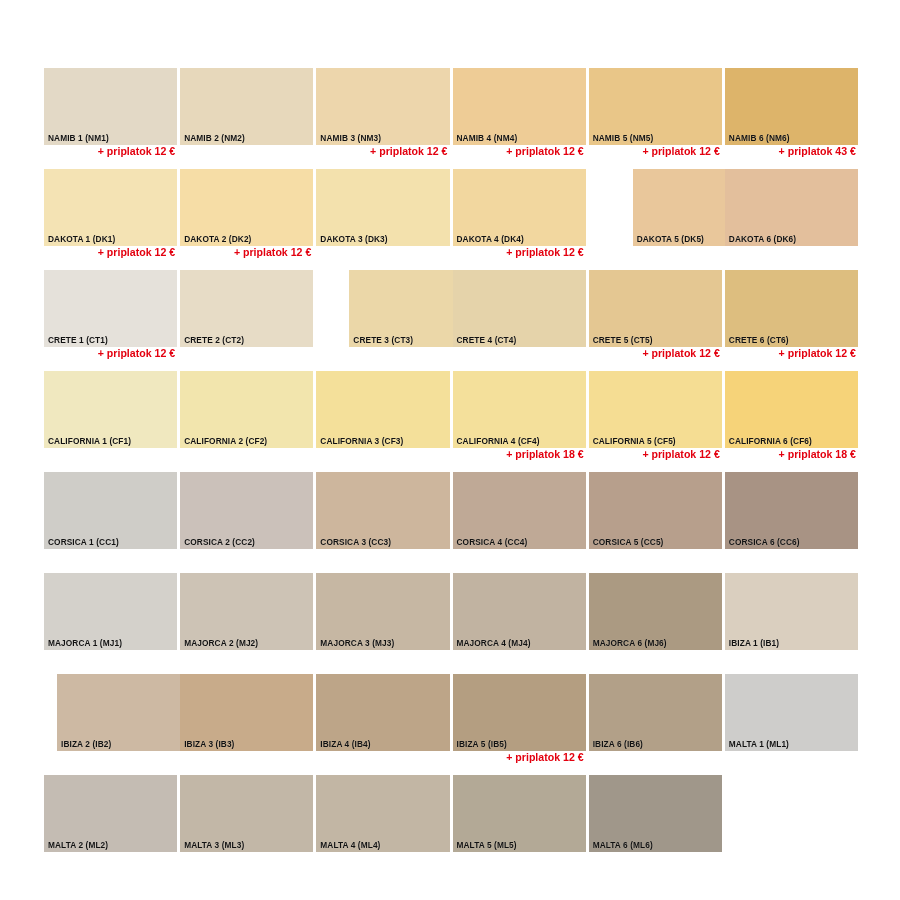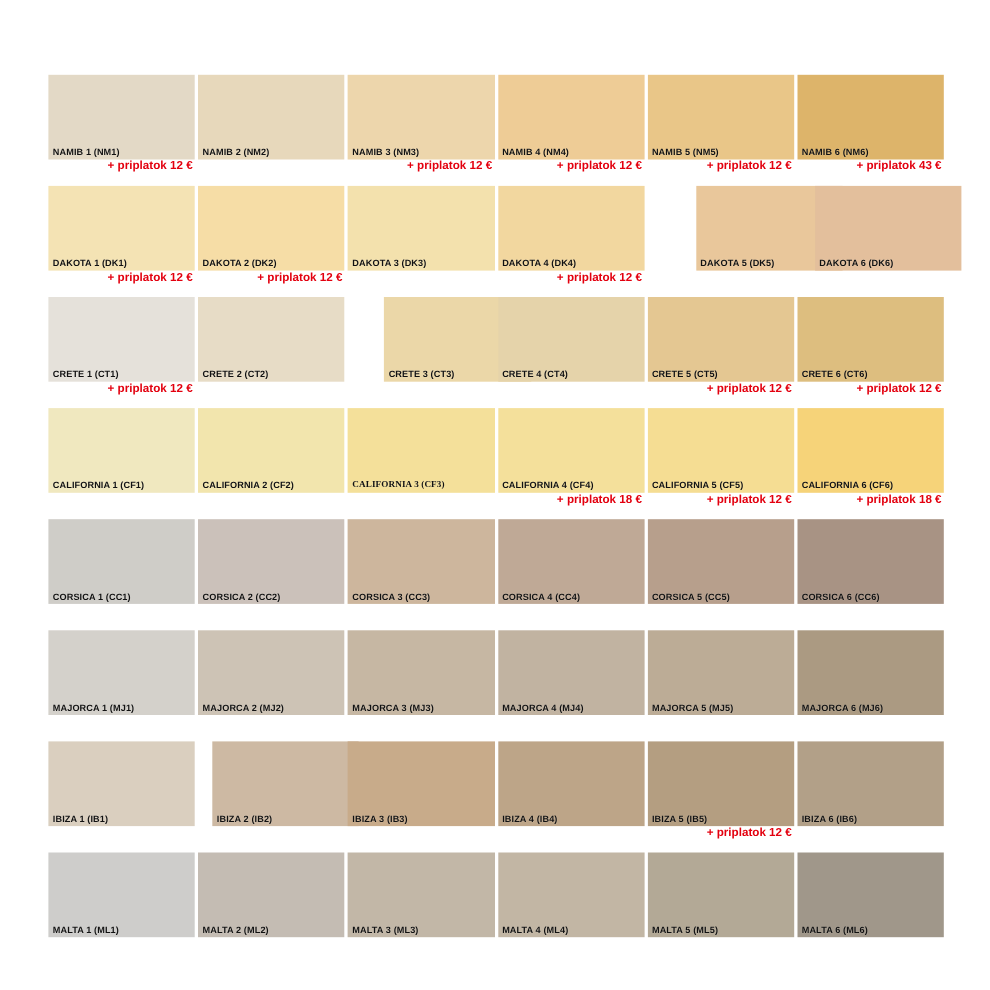--- a/index.html
+++ b/index.html
@@ -122,21 +122,21 @@
         <div class="swatch-label">DAKOTA 4 (DK4)</div>
       </div>
       <div class="swatch-surcharge">+ priplatok 12 €</div>
     </div>
     <div class="swatch-cell">
       <div class="swatch-color" style="background: rgb(233, 199, 155); margin-left: 44px;">
         <div class="swatch-label">DAKOTA 5 (DK5)</div>
       </div>
     </div>
     <div class="swatch-cell">
-      <div class="swatch-color" style="background: rgb(227, 191, 156); margin-left: 16px;">
+      <div class="swatch-color" style="background: rgb(227, 191, 156);">
         <div class="swatch-label">DAKOTA 6 (DK6)</div>
       </div>
     </div>
     <div class="swatch-cell">
       <div class="swatch-color" style="background: rgb(229, 225, 218);">
         <div class="swatch-label">CRETE 1 (CT1)</div>
       </div>
       <div class="swatch-surcharge">+ priplatok 12 €</div>
     </div>
     <div class="swatch-cell">
@@ -170,21 +170,21 @@
       <div class="swatch-color" style="background: rgb(240, 232, 191);">
         <div class="swatch-label">CALIFORNIA 1 (CF1)</div>
       </div>
     </div>
     <div class="swatch-cell">
       <div class="swatch-color" style="background: rgb(242, 229, 173);">
         <div class="swatch-label">CALIFORNIA 2 (CF2)</div>
       </div>
     </div>
     <div class="swatch-cell">
-      <div class="swatch-color" style="background: rgb(244, 224, 154); font-family: Liberation Serif, serif;">
+      <div class="swatch-color" style="background: rgb(244, 224, 154);">
         <div class="swatch-label">CALIFORNIA 3 (CF3)</div>
       </div>
     </div>
     <div class="swatch-cell">
       <div class="swatch-color" style="background: rgb(244, 224, 155);">
         <div class="swatch-label">CALIFORNIA 4 (CF4)</div>
       </div>
       <div class="swatch-surcharge">+ priplatok 18 €</div>
     </div>
     <div class="swatch-cell">
@@ -240,25 +240,20 @@
       </div>
     </div>
     <div class="swatch-cell">
       <div class="swatch-color" style="background: rgb(198, 183, 163);">
         <div class="swatch-label">MAJORCA 3 (MJ3)</div>
       </div>
     </div>
     <div class="swatch-cell">
       <div class="swatch-color" style="background: rgb(193, 179, 161);">
         <div class="swatch-label">MAJORCA 4 (MJ4)</div>
-      </div>
-    </div>
-    <div class="swatch-cell">
-      <div class="swatch-color" style="background: rgb(188, 172, 150);">
-        <div class="swatch-label">MAJORCA 5 (MJ5)</div>
       </div>
     </div>
     <div class="swatch-cell">
       <div class="swatch-color" style="background: rgb(171, 154, 130);">
         <div class="swatch-label">MAJORCA 6 (MJ6)</div>
       </div>
     </div>
     <div class="swatch-cell">
       <div class="swatch-color" style="background: rgb(218, 207, 191);">
         <div class="swatch-label">IBIZA 1 (IB1)</div>

